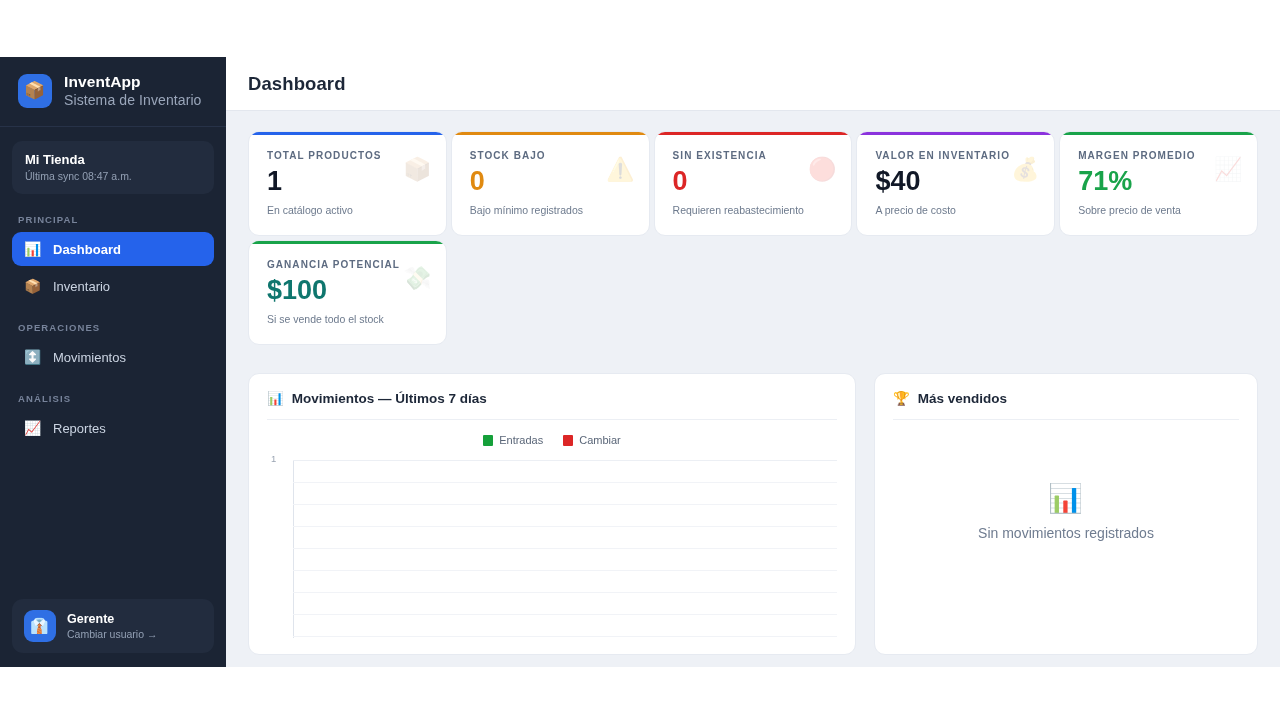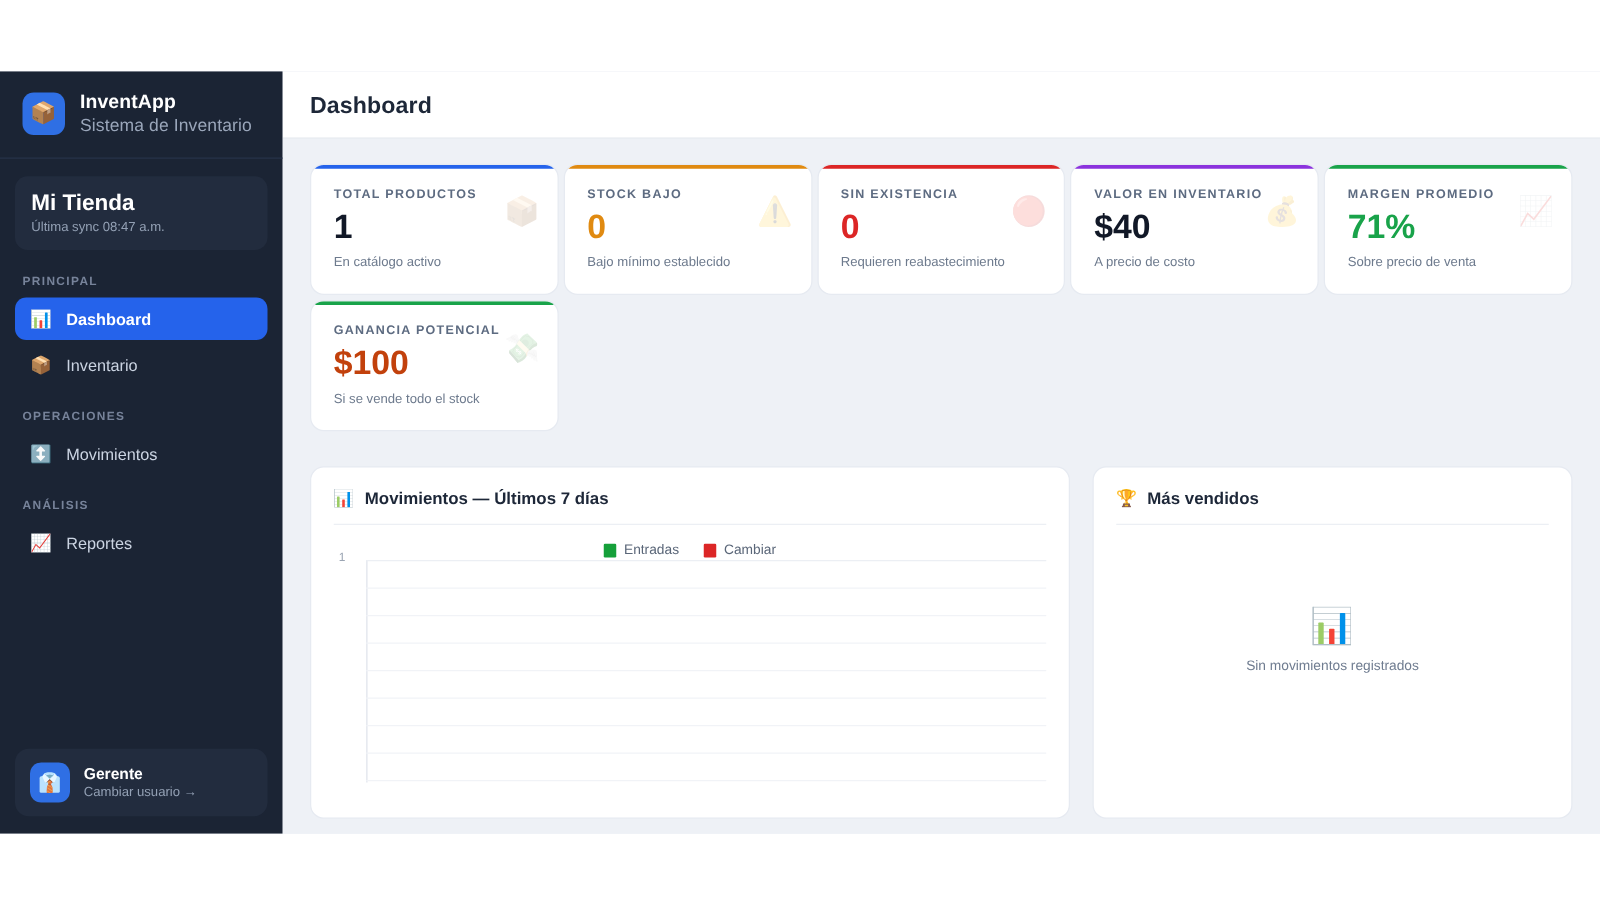--- a/index.html
+++ b/index.html
@@ -45,21 +45,21 @@
   .brand-txt { display: flex; flex-direction: column; gap: 1px; }
   .brand-name { font-size: 15.5px; font-weight: bold; color: #ffffff; letter-spacing: .1px; }
   .brand-sub { font-size: 14px; color: #9aa6ba; letter-spacing: .1px; }
 
   .store-card {
     margin: 14px 12px 4px 12px;
     background: #222c3e;
     border-radius: 10px;
     padding: 11px 13px 12px 13px;
   }
-  .store-name { font-size: 18px; font-weight: bold; color: #ffffff; margin-bottom: 3px; }
+  .store-name { font-size: 13px; font-weight: bold; color: #ffffff; margin-bottom: 3px; }
   .store-sync { font-size: 10.5px; color: #93a0b4; }
 
   .nav-section {
     font-size: 9.5px; letter-spacing: 1.1px; font-weight: bold;
     color: #77839a; text-transform: uppercase;
     padding: 16px 18px 7px 18px;
   }
   .nav-item {
     display: flex; align-items: center; gap: 12px;
     margin: 0 12px 3px 12px;
@@ -168,39 +168,39 @@
   }
   .panel-title {
     display: flex; align-items: center; gap: 8px;
     font-size: 13.5px; font-weight: bold; color: #1d2738;
     padding-bottom: 13px;
     border-bottom: 1px solid #eceff4;
   }
 
   
   .chart-wrap { position: relative; height: 225px; padding-top: 14px; }
-  .legend { display: flex; justify-content: center; gap: 20px; margin-bottom: 2px; }
+  .legend { display: flex; justify-content: center; gap: 20px; margin-bottom: 14px; }
   .legend-item { display: flex; align-items: center; gap: 6px; font-size: 11px; color: #5a6678; }
   .legend-swatch { width: 10px; height: 11px; border-radius: 1px; display: inline-block; }
   .plot { position: relative; margin-left: 26px; height: 178px; }
   .y-tick {
     position: absolute; left: -22px; top: -7px;
     font-size: 9.5px; color: #9aa4b2;
   }
   .axis-y { position: absolute; left: 0; top: 0; bottom: 0; width: 1px; background: #dfe4ec; }
   .grid-line { position: absolute; left: 0; right: 0; height: 1px; background: #f1f3f7; }
   .grid-line.top { background: #eceff4; }
 
   
   .empty {
     display: flex; flex-direction: column; align-items: center; justify-content: center;
     gap: 12px; height: 185px;
   }
   .empty-ico { font-size: 28px; line-height: 1; }
-  .empty-txt { font-size: 11px; color: #6f7c90; }
+  .empty-txt { font-size: 14px; color: #6f7c90; }
 </style>
 </head>
 <body>
 
 <div id="app">
 
   <aside class="sidebar">
 
     <div class="brand">
       <div class="brand-logo">📦</div>
@@ -261,21 +261,21 @@
           <div class="card-label">TOTAL PRODUCTOS</div>
           <div class="card-value" style="color:#111827">1</div>
           <div class="card-sub">En catálogo activo</div>
           <div class="card-ghost">📦</div>
         </div>
 
         <div class="card">
           <div class="card-accent" style="background:#e08a11"></div>
           <div class="card-label">STOCK BAJO</div>
           <div class="card-value" style="color:#e08a11">0</div>
-          <div class="card-sub">Bajo mínimo establecido</div>
+          <div class="card-sub">Bajo mínimo registrados</div>
           <div class="card-ghost">⚠️</div>
         </div>
 
         <div class="card">
           <div class="card-accent" style="background:#dc2626"></div>
           <div class="card-label">SIN EXISTENCIA</div>
           <div class="card-value" style="color:#dc2626">0</div>
           <div class="card-sub">Requieren reabastecimiento</div>
           <div class="card-ghost">🔴</div>
         </div>
@@ -292,21 +292,21 @@
           <div class="card-accent" style="background:#19a34a"></div>
           <div class="card-label">MARGEN PROMEDIO</div>
           <div class="card-value" style="color:#19a34a">71%</div>
           <div class="card-sub">Sobre precio de venta</div>
           <div class="card-ghost">📈</div>
         </div>
 
         <div class="card">
           <div class="card-accent" style="background:#19a34a"></div>
           <div class="card-label">GANANCIA POTENCIAL</div>
-          <div class="card-value" style="color:#c2410c">$100</div>
+          <div class="card-value" style="color:#0f766e">$100</div>
           <div class="card-sub">Si se vende todo el stock</div>
           <div class="card-ghost">💸</div>
         </div>
       </section>
 
       <section class="panels">
 
         <div class="panel">
           <div class="panel-title">
             <span>📊</span>

